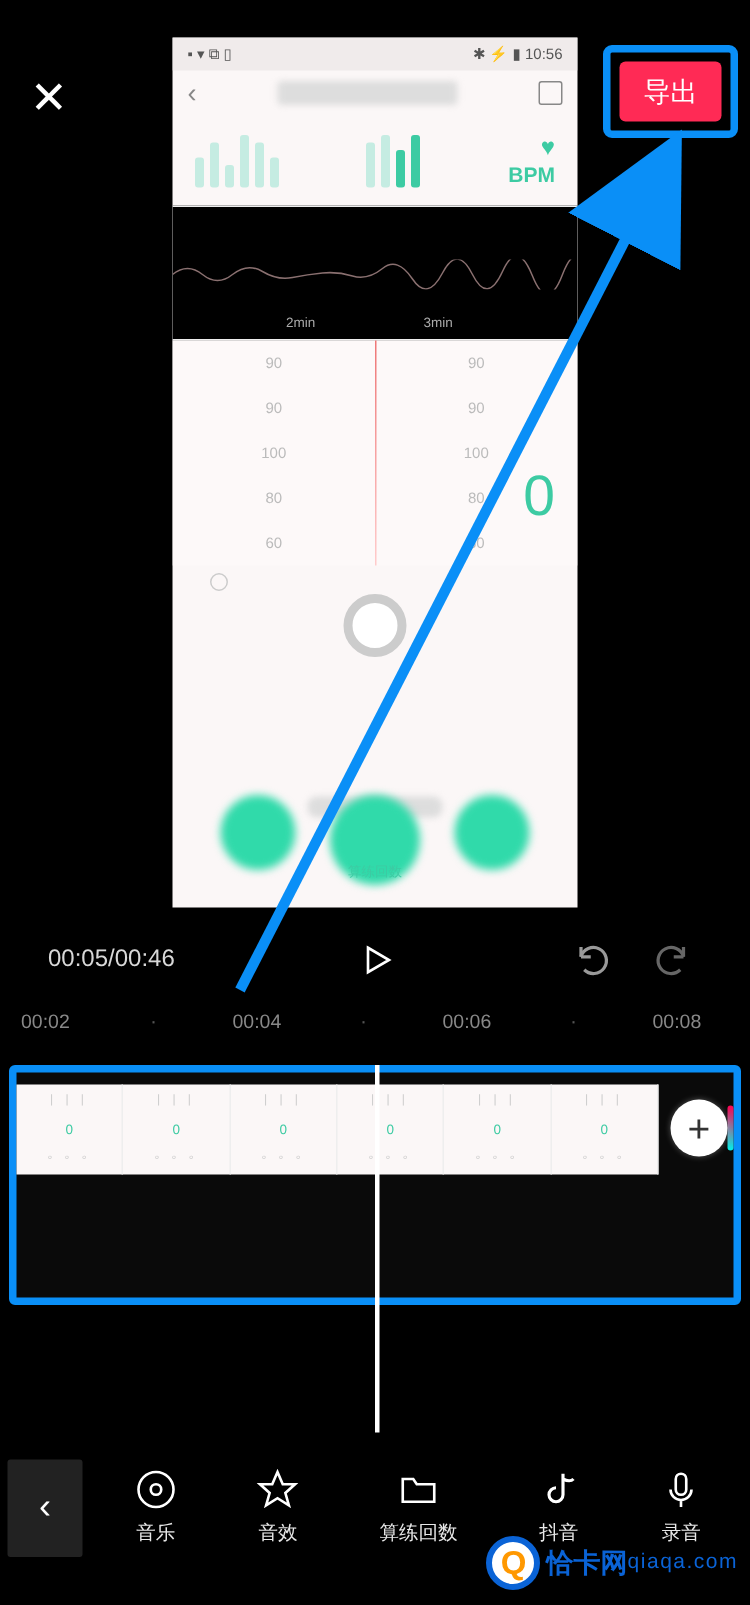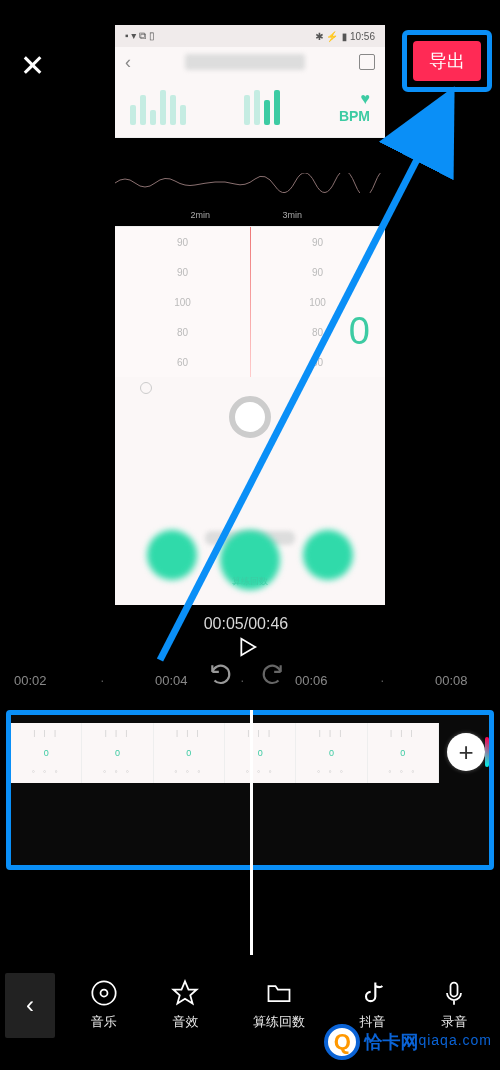--- a/index.html
+++ b/index.html
@@ -142,21 +142,20 @@
 
   .player-row {
     position: absolute;
     top: 615px;
     left: 0; right: 8px;
     height: 50px;
     display: flex;
     align-items: center;
     justify-content: space-between;
     padding: 0 32px;
-    flex-direction: column;
   }
   .time-txt { font-size: 16px; color: #d8d8d8; }
   .play-btn { width: 28px; height: 28px; cursor:pointer; }
   .play-btn svg { width:100%; height:100%; }
   .undo-redo { display:flex; gap: 25px; }
   .ur-ic { width:26px; height:26px; cursor:pointer; }
   .ur-ic svg{width:100%;height:100%;}
 
   .ruler {
     position: absolute;

